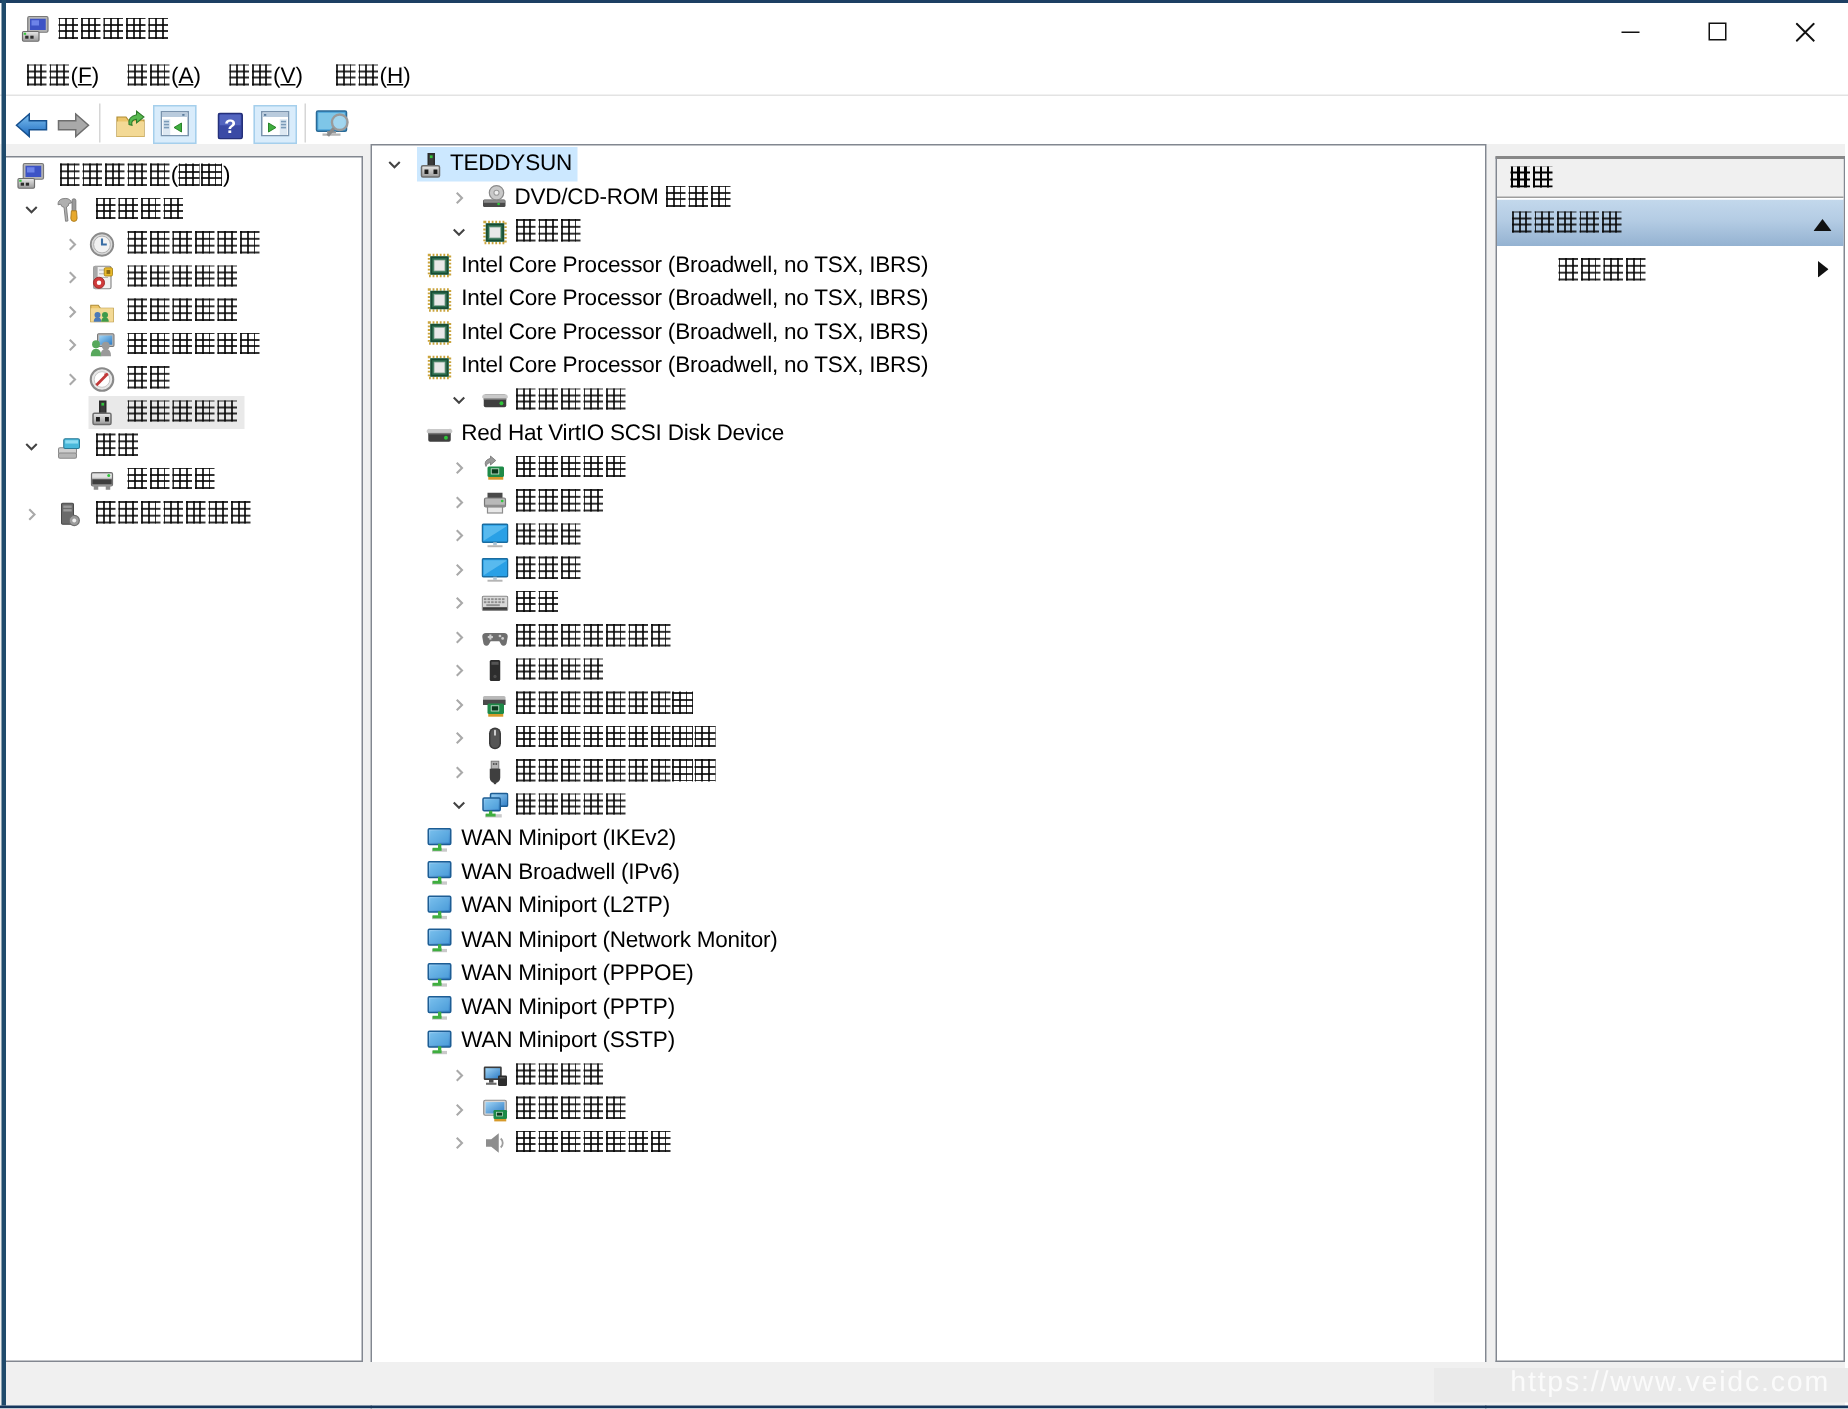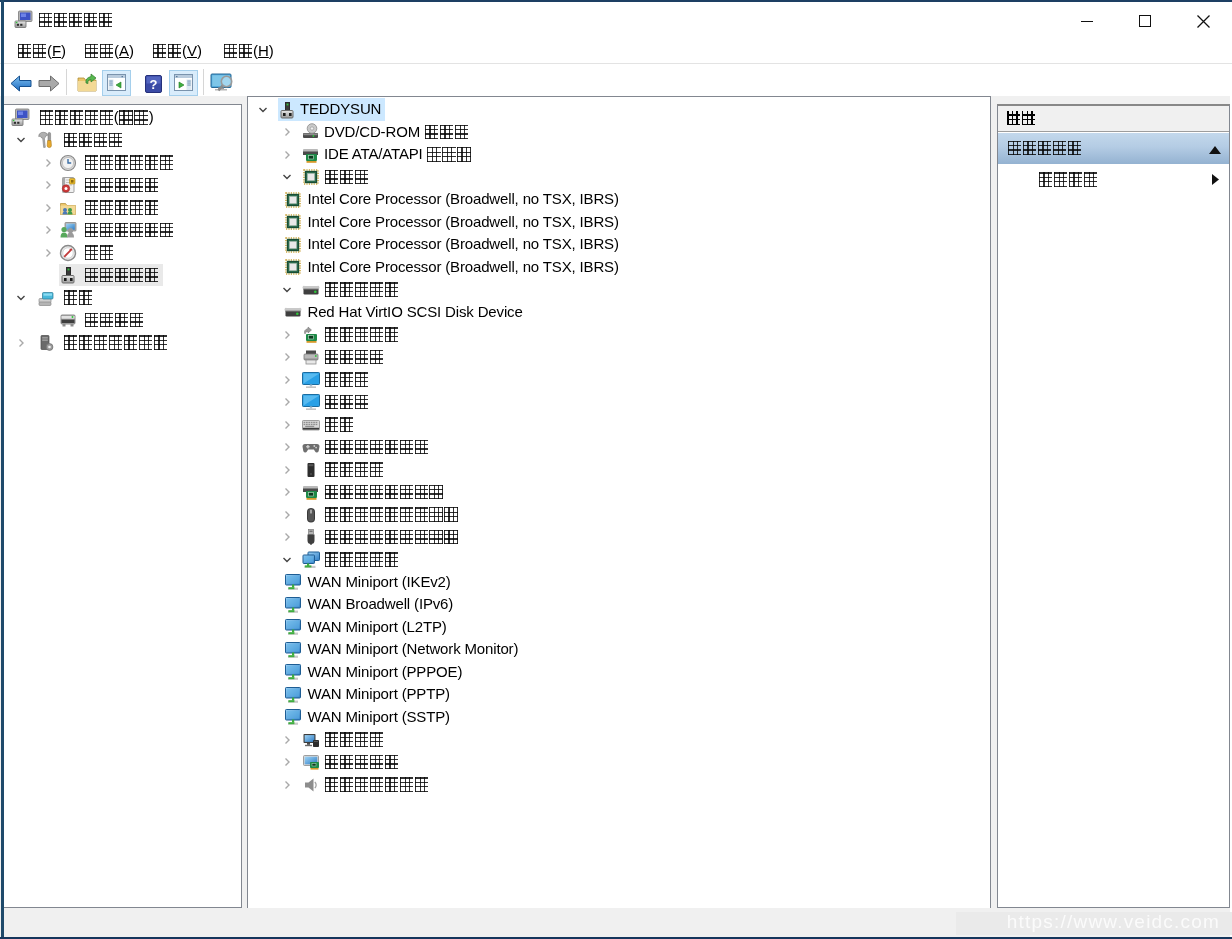--- a/index.html
+++ b/index.html
@@ -39,21 +39,21 @@
 #pl,#pc{padding-top:1.25px}
 .r{height:22.5px;display:flex;align-items:center;white-space:nowrap;font-size:15px;color:#000}
 .r k{flex:0 0 18px;height:18px;position:relative}
 .r k svg{position:absolute;left:0;top:0}
 .r .v{flex:0 0 12px;height:12px}
 .r t{display:block;height:22.5px;line-height:22.5px;letter-spacing:-0.15px}
 .grp{display:flex;align-items:center;height:22.5px;padding-right:4px}
 .sel{background:#cce8ff}
 .gsel{background:#e9e9e9}
 #pc .t0{padding-left:9px}  #pc .t0 .v{margin-right:9px} #pc .t0 k{margin:0 4px 0 0}
-#pc .t1{padding-left:33px} #pc .t1 k{margin:0 4.5px 0 8.5px}
+#pc .t1{padding-left:52px} #pc .t1 k{margin:0 4.5px 0 8.5px}
 #pc .t2{padding-left:36px} #pc .t2 k{margin:0 5.5px 0 0}
 #pl .l0{padding-left:7.5px} #pl .l0 k{flex-basis:19px;height:19px;margin:0 9px 0 0}
 #pl .l1{padding-left:11.5px} #pl .l1 k{margin:0 8px 0 10px}
 #pl .l2{padding-left:38.5px} #pl .l2 k{margin:0 7.5px 0 4.5px}
 #pl .l2n{padding-left:55px} #pl .l2n k{margin:0 7.5px 0 0}
 
 #rhead{height:25.5px;background:#f0f0f0;border-bottom:1px solid #9d9d9d;font-size:15px;font-weight:bold;
 display:flex;align-items:center;padding-left:8px}
 #rbar{height:32px;background:linear-gradient(180deg,#c3d8ec 0,#b4cce4 45%,#94b2d1 100%);border-top:1px solid #fff;
 display:flex;align-items:center;padding-left:9px;font-size:15px;position:relative}
@@ -502,31 +502,20 @@
         </svg>
         <k>
           <svg width="18" height="18">
             <use href="#i-cd"></use>
           </svg>
         </k>
         <t>DVD/CD-ROM <b class="c"></b><b class="c"></b><b class="c"></b></t>
       </div>
 <div class="r t1">
         <svg class="v" width="12" height="12">
-          <use href="#vcl"></use>
-        </svg>
-        <k>
-          <svg width="18" height="18">
-            <use href="#i-ide"></use>
-          </svg>
-        </k>
-        <t>IDE ATA/ATAPI <b class="c"></b><b class="c"></b><b class="c"></b></t>
-      </div>
-<div class="r t1">
-        <svg class="v" width="12" height="12">
           <use href="#vop"></use>
         </svg>
         <k>
           <svg width="18" height="18">
             <use href="#i-cpu"></use>
           </svg>
         </k>
         <t><b class="c"></b><b class="c"></b><b class="c"></b></t>
       </div>
 <div class="r t2">

